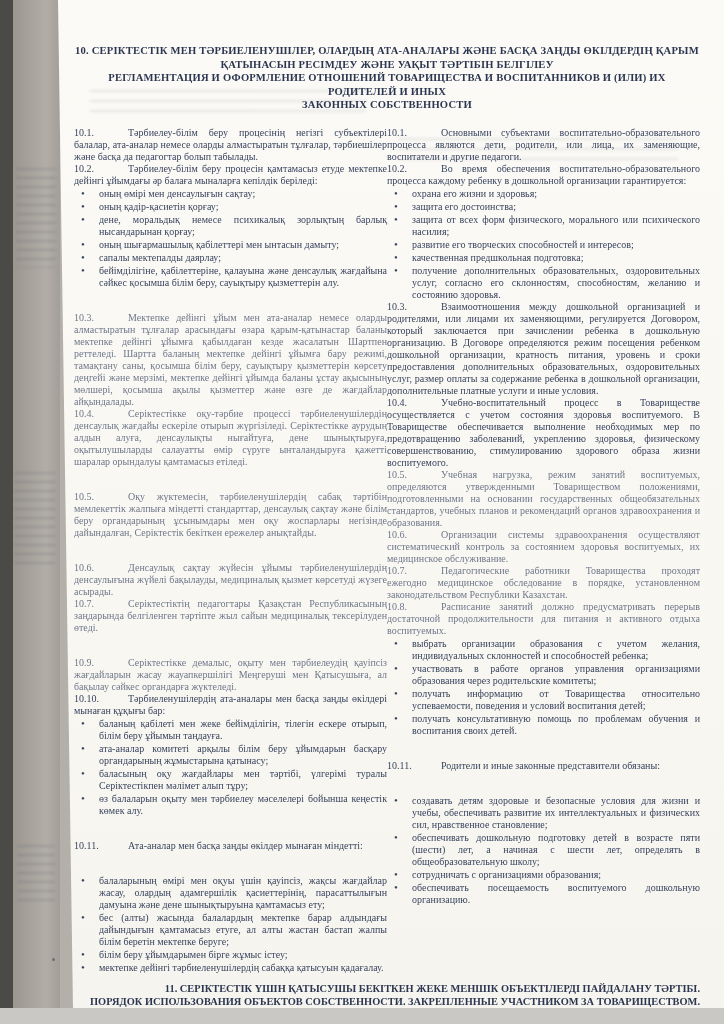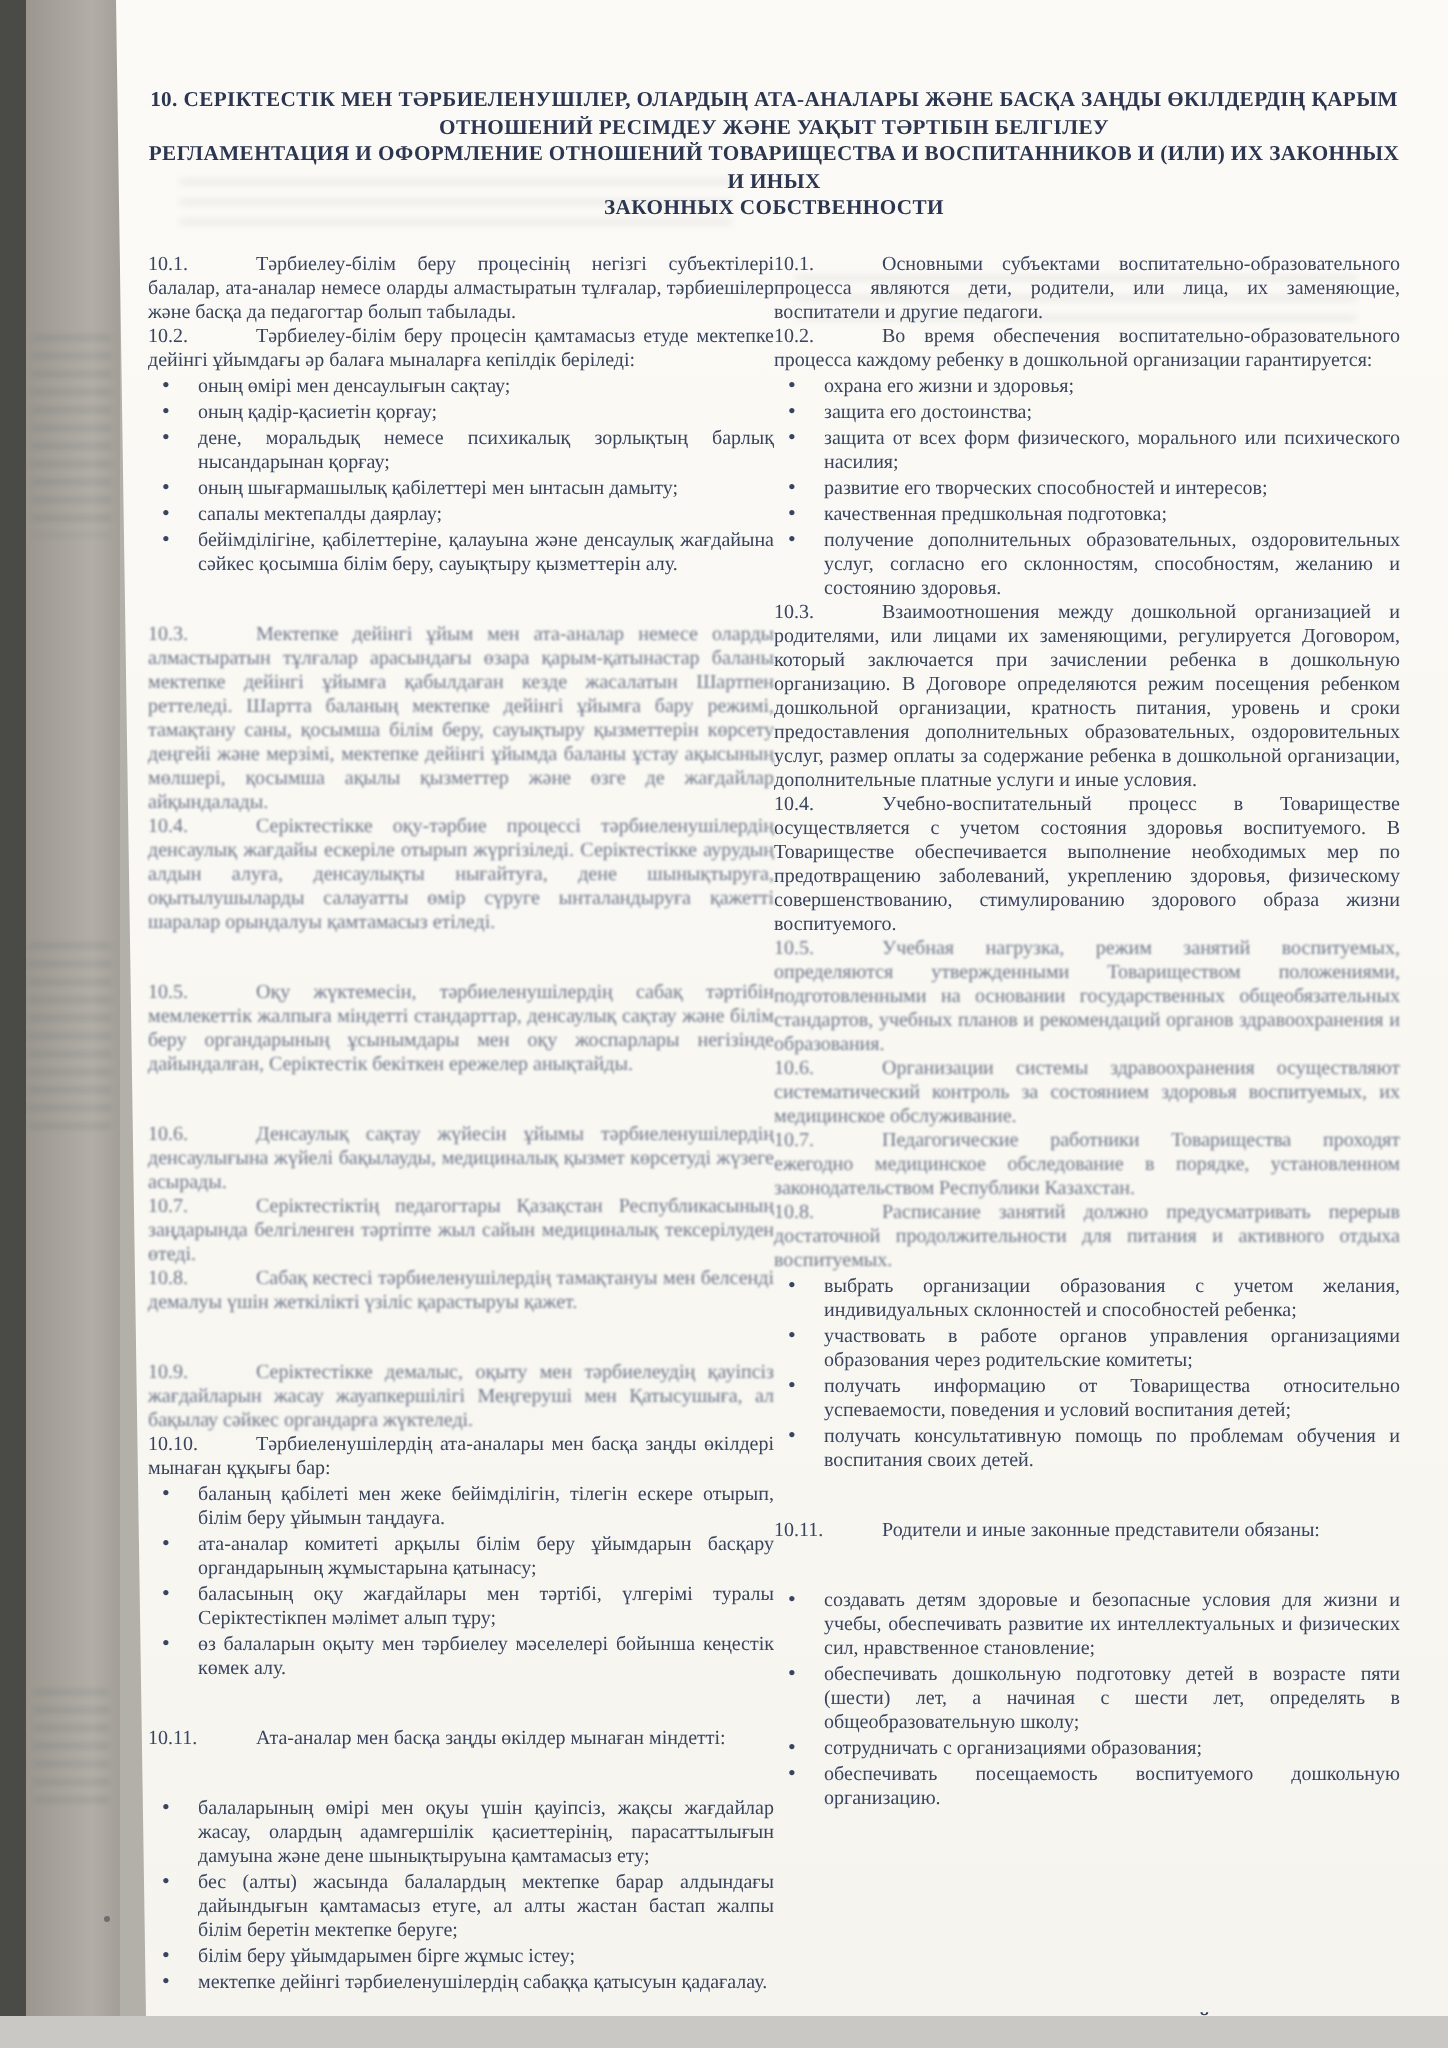--- a/index.html
+++ b/index.html
@@ -54,41 +54,40 @@
   <div class="speck"></div>
 
   <div class="paper">
     <div class="inner-ghost" style="left:44px; top:90px; width:276px; height:28px;"></div>
     <div class="inner-ghost" style="left:352px; top:138px; width:280px; height:24px;"></div>
 
     <div class="content">
 
       <div class="title">
         <div>10. СЕРІКТЕСТІК МЕН ТӘРБИЕЛЕНУШІЛЕР, ОЛАРДЫҢ АТА-АНАЛАРЫ ЖӘНЕ БАСҚА ЗАҢДЫ ӨКІЛДЕРДІҢ ҚАРЫМ</div>
-        <div>ОТНОШЕНИЙ РЕСІМДЕУ ЖӘНЕ УАҚЫТ ТӘРТІБІН БЕЛГІЛЕУ</div>
-        <div>РЕГЛАМЕНТАЦИЯ И ОФОРМЛЕНИЕ ОТНОШЕНИЙ  ТОВАРИЩЕСТВА И ВОСПИТАННИКОВ И (ИЛИ) ИХ ЗАКОННЫХ И ИНЫХ</div>
+        <div>ҚАТЫНАСЫН РЕСІМДЕУ ЖӘНЕ УАҚЫТ ТӘРТІБІН БЕЛГІЛЕУ</div>
+        <div>РЕГЛАМЕНТАЦИЯ И ОФОРМЛЕНИЕ ОТНОШЕНИЙ  ТОВАРИЩЕСТВА И ВОСПИТАННИКОВ И (ИЛИ) ИХ РОДИТЕЛЕЙ И ИНЫХ</div>
         <div>ЗАКОННЫХ СОБСТВЕННОСТИ</div>
       </div>
 
       <div class="cols">
         <div class="col">
             <div class="item para"><span class="num">10.1.</span>Тәрбиелеу-білім беру процесінің негізгі субъектілері балалар, ата-аналар немесе оларды алмастыратын тұлғалар, тәрбиешілер және басқа да педагогтар болып табылады.</div>
             <div class="item para"><span class="num">10.2.</span>Тәрбиелеу-білім беру процесін қамтамасыз етуде мектепке дейінгі ұйымдағы әр балаға мыналарға кепілдік беріледі:</div>
             <div class="item bullet"><span class="marker">•</span>оның өмірі мен денсаулығын сақтау;</div>
             <div class="item bullet"><span class="marker">•</span>оның қадір-қасиетін қорғау;</div>
             <div class="item bullet"><span class="marker">•</span>дене, моральдық немесе психикалық зорлықтың барлық нысандарынан қорғау;</div>
             <div class="item bullet"><span class="marker">•</span>оның шығармашылық қабілеттері мен ынтасын дамыту;</div>
             <div class="item bullet"><span class="marker">•</span>сапалы мектепалды даярлау;</div>
             <div class="item bullet"><span class="marker">•</span>бейімділігіне, қабілеттеріне, қалауына және денсаулық жағдайына сәйкес қосымша білім беру, сауықтыру қызметтерін алу.</div>
             <div class="item para gap faded"><span class="num">10.3.</span>Мектепке дейінгі ұйым мен ата-аналар немесе оларды алмастыратын тұлғалар арасындағы өзара қарым-қатынастар баланы мектепке дейінгі ұйымға қабылдаған кезде жасалатын Шартпен реттеледі. Шартта баланың мектепке дейінгі ұйымға бару режимі, тамақтану саны, қосымша білім беру, сауықтыру қызметтерін көрсету деңгейі және мерзімі, мектепке дейінгі ұйымда баланы ұстау ақысының мөлшері, қосымша ақылы қызметтер және өзге де жағдайлар айқындалады.</div>
             <div class="item para faded"><span class="num">10.4.</span>Серіктестікке оқу-тәрбие процессі тәрбиеленушілердің денсаулық жағдайы ескеріле отырып жүргізіледі. Серіктестікке аурудың алдын алуға, денсаулықты нығайтуға, дене шынықтыруға, оқытылушыларды салауатты өмір сүруге ынталандыруға қажетті шаралар орындалуы қамтамасыз етіледі.</div>
             <div class="item para gap faded"><span class="num">10.5.</span>Оқу жүктемесін, тәрбиеленушілердің сабақ тәртібін мемлекеттік жалпыға міндетті стандарттар, денсаулық сақтау және білім беру органдарының ұсынымдары мен оқу жоспарлары негізінде дайындалған, Серіктестік бекіткен ережелер анықтайды.</div>
             <div class="item para gap faded"><span class="num">10.6.</span>Денсаулық сақтау жүйесін ұйымы тәрбиеленушілердің денсаулығына жүйелі бақылауды, медициналық қызмет көрсетуді жүзеге асырады.</div>
             <div class="item para faded"><span class="num">10.7.</span>Серіктестіктің педагогтары Қазақстан Республикасының заңдарында белгіленген тәртіпте жыл сайын медициналық тексерілуден өтеді.</div>
-            <div class="item para faded"><span class="num">10.8.</span>Сабақ кестесі тәрбиеленушілердің тамақтануы мен белсенді демалуы үшін жеткілікті үзіліс қарастыруы қажет.</div>
             <div class="item para gap faded"><span class="num">10.9.</span>Серіктестікке демалыс, оқыту мен тәрбиелеудің қауіпсіз жағдайларын жасау жауапкершілігі Меңгеруші мен Қатысушыға, ал бақылау сәйкес органдарға жүктеледі.</div>
             <div class="item para"><span class="num">10.10.</span>Тәрбиеленушілердің ата-аналары мен басқа заңды өкілдері мынаған құқығы бар:</div>
             <div class="item bullet"><span class="marker">•</span>баланың қабілеті мен жеке бейімділігін, тілегін ескере отырып, білім беру ұйымын таңдауға.</div>
             <div class="item bullet"><span class="marker">•</span>ата-аналар комитеті арқылы білім беру ұйымдарын басқару органдарының жұмыстарына қатынасу;</div>
             <div class="item bullet"><span class="marker">•</span>баласының оқу жағдайлары мен тәртібі, үлгерімі туралы Серіктестікпен мәлімет алып тұру;</div>
             <div class="item bullet"><span class="marker">•</span>өз балаларын оқыту мен тәрбиелеу мәселелері бойынша кеңестік көмек алу.</div>
             <div class="item para gap"><span class="num">10.11.</span>Ата-аналар мен басқа заңды өкілдер мынаған міндетті:</div>
             <div class="item bullet gap"><span class="marker">•</span>балаларының өмірі мен оқуы үшін қауіпсіз, жақсы жағдайлар жасау, олардың адамгершілік қасиеттерінің, парасаттылығын дамуына және дене шынықтыруына қамтамасыз ету;</div>
             <div class="item bullet"><span class="marker">•</span>бес (алты) жасында балалардың мектепке барар алдындағы дайындығын қамтамасыз етуге, ал алты жастан бастап жалпы білім беретін мектепке беруге;</div>
             <div class="item bullet"><span class="marker">•</span>білім беру ұйымдарымен бірге жұмыс істеу;</div>

